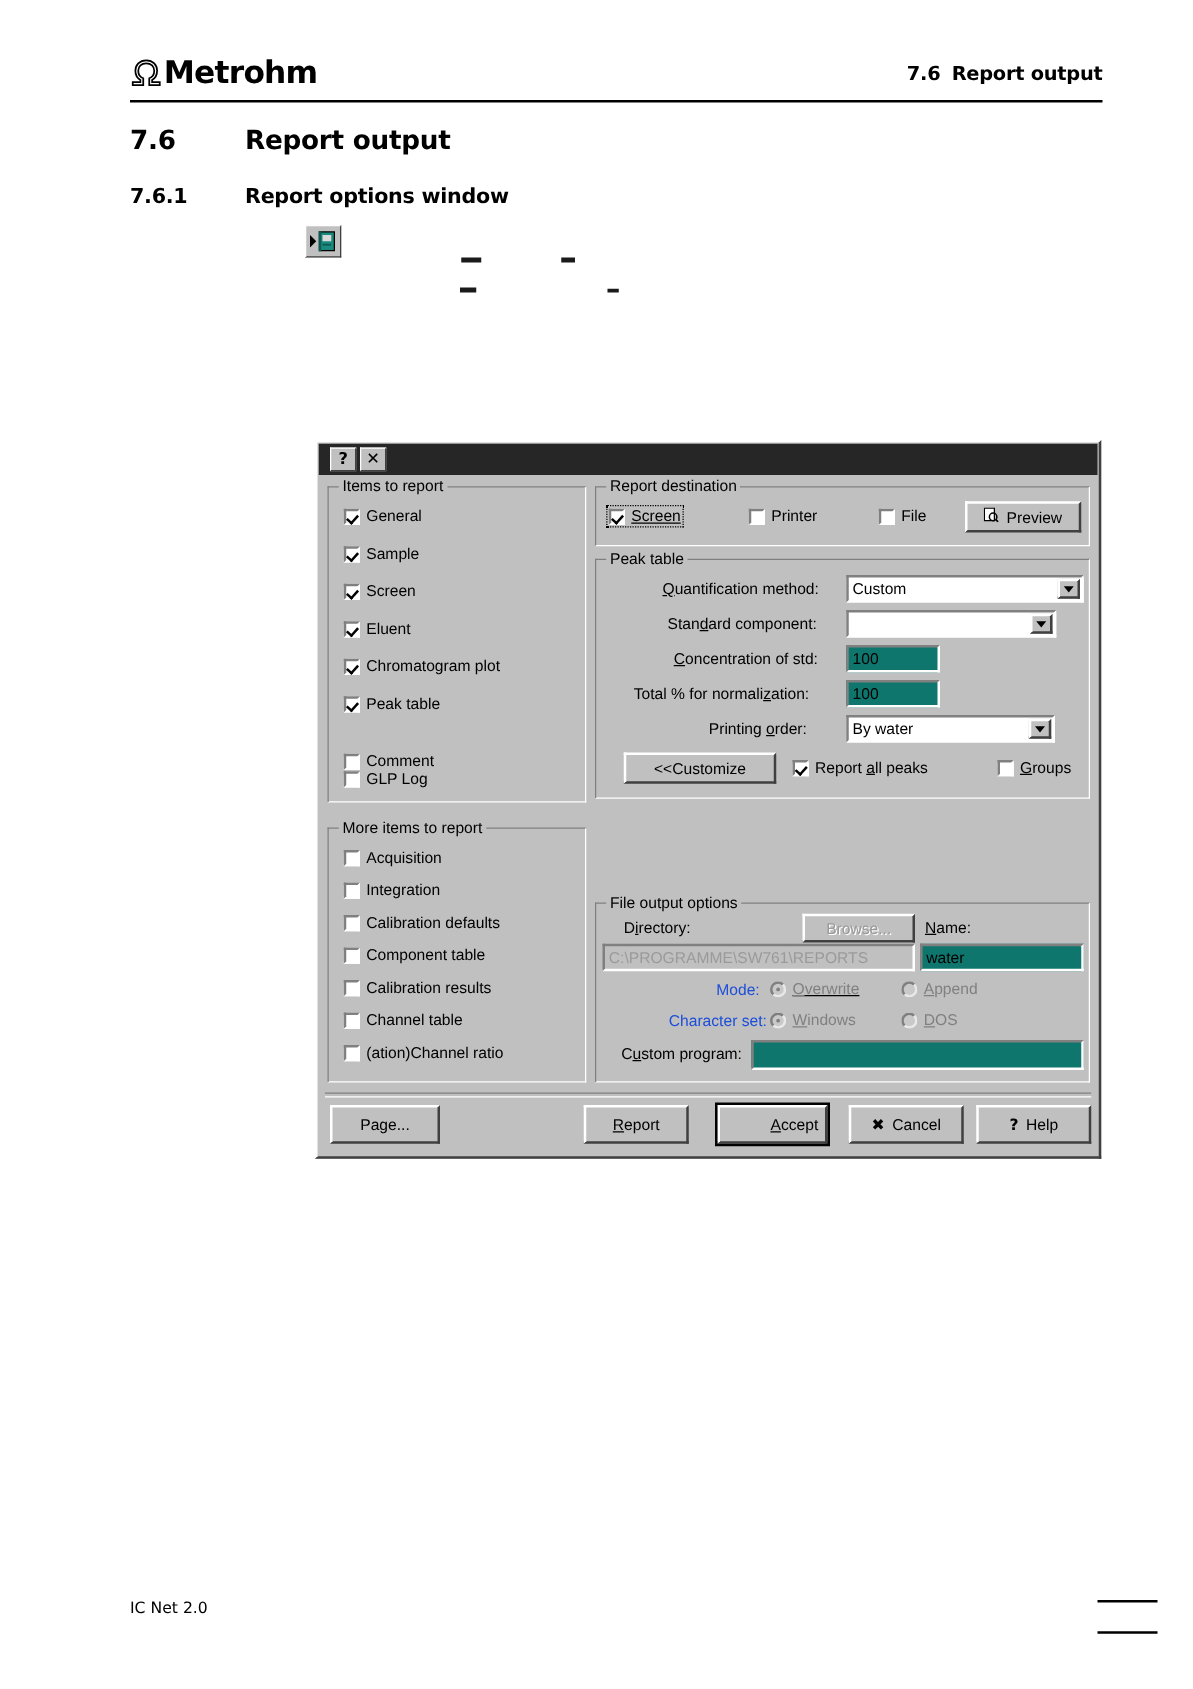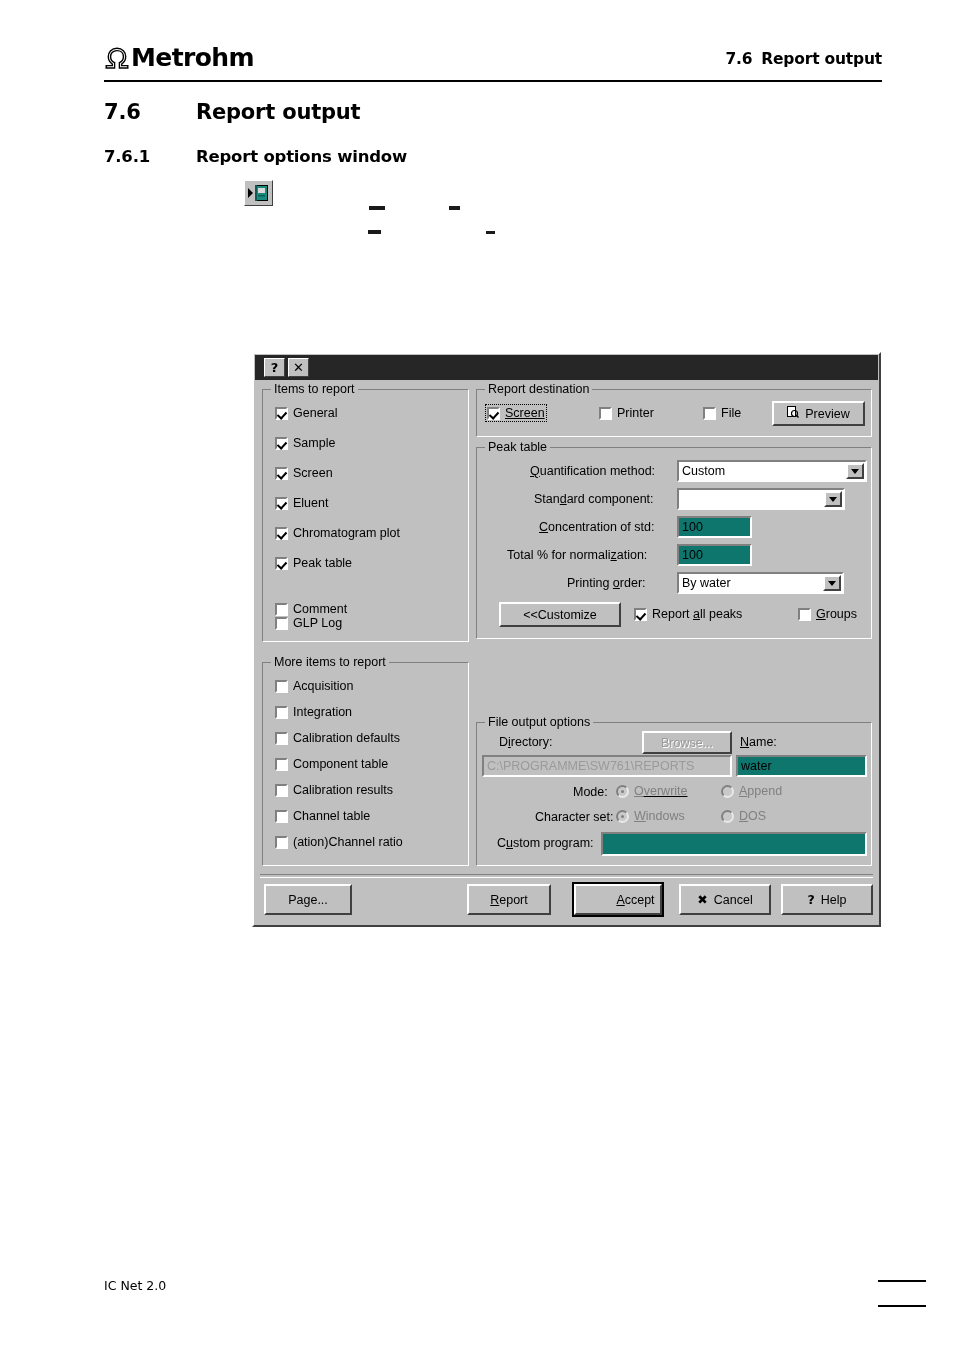--- a/index.html
+++ b/index.html
@@ -193,21 +193,21 @@
   .rb .lbl { font-size: 12.5px; color: #808080; }
   .rb .lbl u { text-decoration: underline; }
 
   
   .lab {
     position: absolute;
     font-size: 12.5px;
     white-space: nowrap;
   }
   .lab u { text-decoration: underline; }
-  .lab.dim { color: #000000; }
+  .lab.dim { color: #1d4ed8; }
 
   
   .input {
     position: absolute;
     background: #0f766e;
     box-sizing: border-box;
     border-top: 2px solid #808080;
     border-left: 2px solid #808080;
     border-right: 2px solid #ffffff;
     border-bottom: 2px solid #ffffff;

